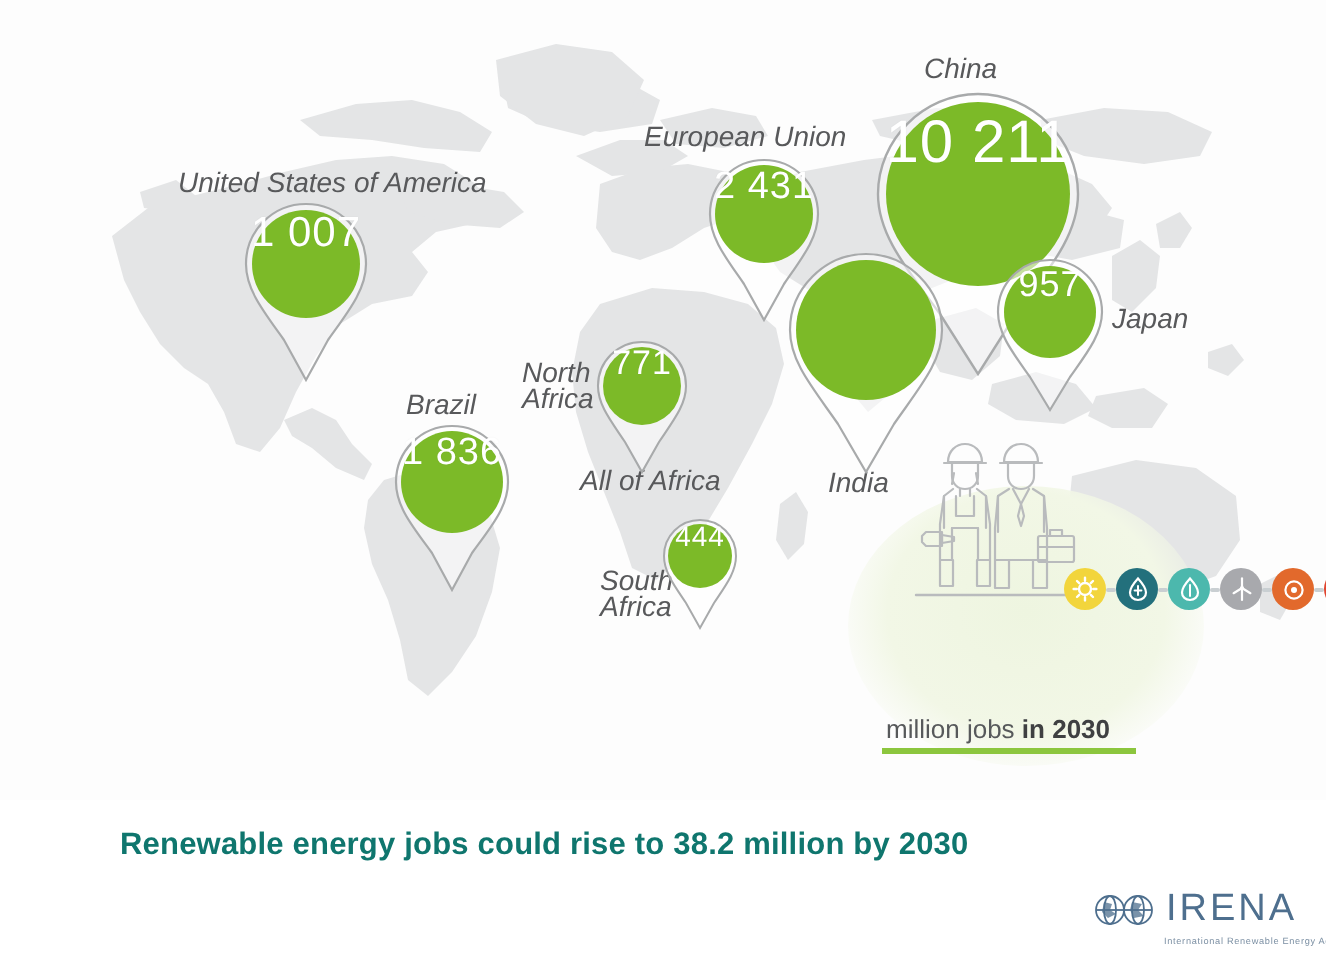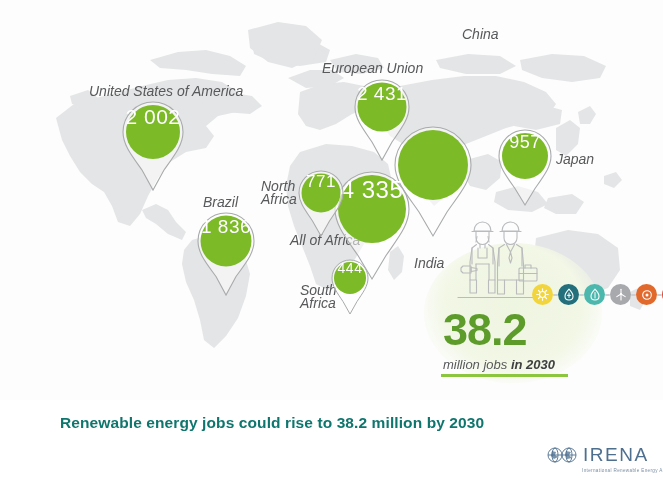--- a/index.html
+++ b/index.html
@@ -85,21 +85,20 @@
     letter-spacing: -1px;
     line-height: 1;
   }
   #stat-sub {
     position: absolute;
     left: 443px; top: 357px;
     font-size: 13px;
     color: #57595b;
     font-weight: 400;
     white-space: nowrap;
-    font-style: italic;
   }
   #stat-sub b { font-weight: 700; color: #3f4042; }
   #stat-rule {
     position: absolute;
     left: 441px; top: 374px;
     width: 127px; height: 2.5px;
     background: #8cc63e;
   }
 
   
@@ -181,21 +180,21 @@
   </div>
 
   <div id="stat-halo"></div>
 
   <div class="country-label" style="left:89px; top:85px;">United States of America</div>
   <div class="marker" style="left:120px; top:100px; width:66px; height:66px;">
     <svg class="pin-svg" width="66" height="96" viewBox="0 0 66 96">
       <path d="M33 2 C16.4 2 3 15.4 3 32 C3 45 12 56 22 70 L33 90 L44 70 C54 56 63 45 63 32 C63 15.4 49.6 2 33 2 Z" fill="#ffffff" fill-opacity="0.55" stroke="#a8aaab" stroke-width="1.1"></path>
       <circle cx="33" cy="32" r="27" fill="#7cba28"></circle>
     </svg>
-    <span class="marker-value" style="font-size:21px; margin-top:-34px;">2 002</span>
+    <span class="marker-value" style="font-size:21px; margin-top:-34px;">1 007</span>
   </div>
 
   <div class="country-label" style="left:203px; top:196px;">Brazil</div>
   <div class="marker" style="left:195px; top:211px; width:62px; height:62px;">
     <svg class="pin-svg" width="62" height="90" viewBox="0 0 62 90">
       <path d="M31 2 C15.5 2 3 14.5 3 30 C3 42.5 11.5 52.5 21 65.5 L31 84 L41 65.5 C50.5 52.5 59 42.5 59 30 C59 14.5 46.5 2 31 2 Z" fill="#ffffff" fill-opacity="0.55" stroke="#a8aaab" stroke-width="1.1"></path>
       <circle cx="31" cy="30" r="25.5" fill="#7cba28"></circle>
     </svg>
     <span class="marker-value" style="font-size:19px; margin-top:-32px;">1 836</span>
   </div>
@@ -203,46 +202,46 @@
   <div class="country-label" style="left:322px; top:62px;">European Union</div>
   <div class="marker" style="left:332px; top:78px; width:60px; height:60px;margin-left:20px;">
     <svg class="pin-svg" width="60" height="88" viewBox="0 0 60 88">
       <path d="M30 2 C15 2 3 14 3 29 C3 41 11 51 20 64 L30 82 L40 64 C49 51 57 41 57 29 C57 14 45 2 30 2 Z" fill="#ffffff" fill-opacity="0.55" stroke="#a8aaab" stroke-width="1.1"></path>
       <circle cx="30" cy="29" r="24.5" fill="#7cba28"></circle>
     </svg>
     <span class="marker-value" style="font-size:19px; margin-top:-30px;">2 431</span>
   </div>
 
   <div class="country-label" style="left:462px; top:28px;">China</div>
-
-  <div class="country-label" style="left:414px; top:235px;margin-top:22px;">India</div>
+  <div class="marker" style="left:435px; top:45px; width:108px; height:108px;">
+    <svg class="pin-svg" width="108" height="150" viewBox="0 0 108 150">
+      <path d="M54 2 C26.8 2 4 24.8 4 52 C4 73 19 90 35 112 L54 142 L73 112 C89 90 104 73 104 52 C104 24.8 81.2 2 54 2 Z" fill="#ffffff" fill-opacity="0.55" stroke="#a8aaab" stroke-width="1.2"></path>
+      <circle cx="54" cy="52" r="46" fill="#7cba28"></circle>
+    </svg>
+    <span class="marker-value" style="font-size:30px; margin-top:-55px;">10 211</span>
+  </div>
+
+  <div class="country-label" style="left:414px; top:235px;">India</div>
   <div class="marker" style="left:392px; top:125px; width:82px; height:82px;">
     <svg class="pin-svg" width="82" height="118" viewBox="0 0 82 118">
       <path d="M41 2 C20.4 2 3 19.4 3 40 C3 56 14.5 69 27 87 L41 111 L55 87 C67.5 69 79 56 79 40 C79 19.4 61.6 2 41 2 Z" fill="#ffffff" fill-opacity="0.55" stroke="#a8aaab" stroke-width="1.1"></path>
       <circle cx="41" cy="40" r="35" fill="#7cba28"></circle>
     </svg>
   </div>
 
   <div class="country-label" style="left:556px; top:153px;">Japan</div>
   <div class="marker" style="left:497px; top:128px; width:56px; height:56px;">
     <svg class="pin-svg" width="56" height="82" viewBox="0 0 56 82">
       <path d="M28 2 C13.7 2 2 13.7 2 28 C2 39 9.5 48.5 18 60.5 L28 77 L38 60.5 C46.5 48.5 54 39 54 28 C54 13.7 42.3 2 28 2 Z" fill="#ffffff" fill-opacity="0.55" stroke="#a8aaab" stroke-width="1.1"></path>
       <circle cx="28" cy="28" r="23" fill="#7cba28"></circle>
     </svg>
     <span class="marker-value" style="font-size:18px; margin-top:-28px;">957</span>
   </div>
 
   <div class="country-label" style="left:290px; top:234px;">All of Africa</div>
-  <div class="marker" style="left:332px; top:170px; width:80px; height:80px;">
-    <svg class="pin-svg" width="80" height="116" viewBox="0 0 80 116">
-      <path d="M40 2 C20 2 3 19 3 39 C3 55 14 68 26 85.5 L40 109 L54 85.5 C66 68 77 55 77 39 C77 19 60 2 40 2 Z" fill="#ffffff" fill-opacity="0.55" stroke="#a8aaab" stroke-width="1.1"></path>
-      <circle cx="40" cy="39" r="34" fill="#7cba28"></circle>
-    </svg>
-    <span class="marker-value" style="font-size:24px; margin-top:-41px;">4 335</span>
-  </div>
 
   <div class="country-label" style="left:261px; top:180px; text-align:right; width:34px;">North
 Africa</div>
   <div class="marker" style="left:297px; top:169px; width:48px; height:48px;">
     <svg class="pin-svg" width="48" height="72" viewBox="0 0 48 72">
       <path d="M24 2 C11.8 2 2 11.8 2 24 C2 33.5 8.5 41.5 15.5 52 L24 67 L32.5 52 C39.5 41.5 46 33.5 46 24 C46 11.8 36.2 2 24 2 Z" fill="#ffffff" fill-opacity="0.55" stroke="#a8aaab" stroke-width="1.05"></path>
       <circle cx="24" cy="24" r="19.5" fill="#7cba28"></circle>
     </svg>
     <span class="marker-value" style="font-size:17px; margin-top:-24px;">771</span>
   </div>
@@ -350,21 +349,20 @@
       </svg>
     </div>
     <div class="tech-dot" style="background:#c9cfd2;"></div>
 
     <div class="tech-icon" style="background:#e0442e;">
       
     </div>
 
   </div>
 
-  <div id="big-number">38.2</div>
   <div id="stat-sub"><span>million jobs </span><b>in 2030</b></div>
   <div id="stat-rule"></div>
 
   <div id="caption">Renewable energy jobs could rise to 38.2 million by 2030</div>
 
   <div id="logo">
     <div id="logo-row">
       <svg width="30" height="18" viewBox="0 0 30 18">
         <g stroke="#4e6f8e" stroke-width="0.9" fill="none">
           <circle cx="8" cy="9" r="7"></circle>

